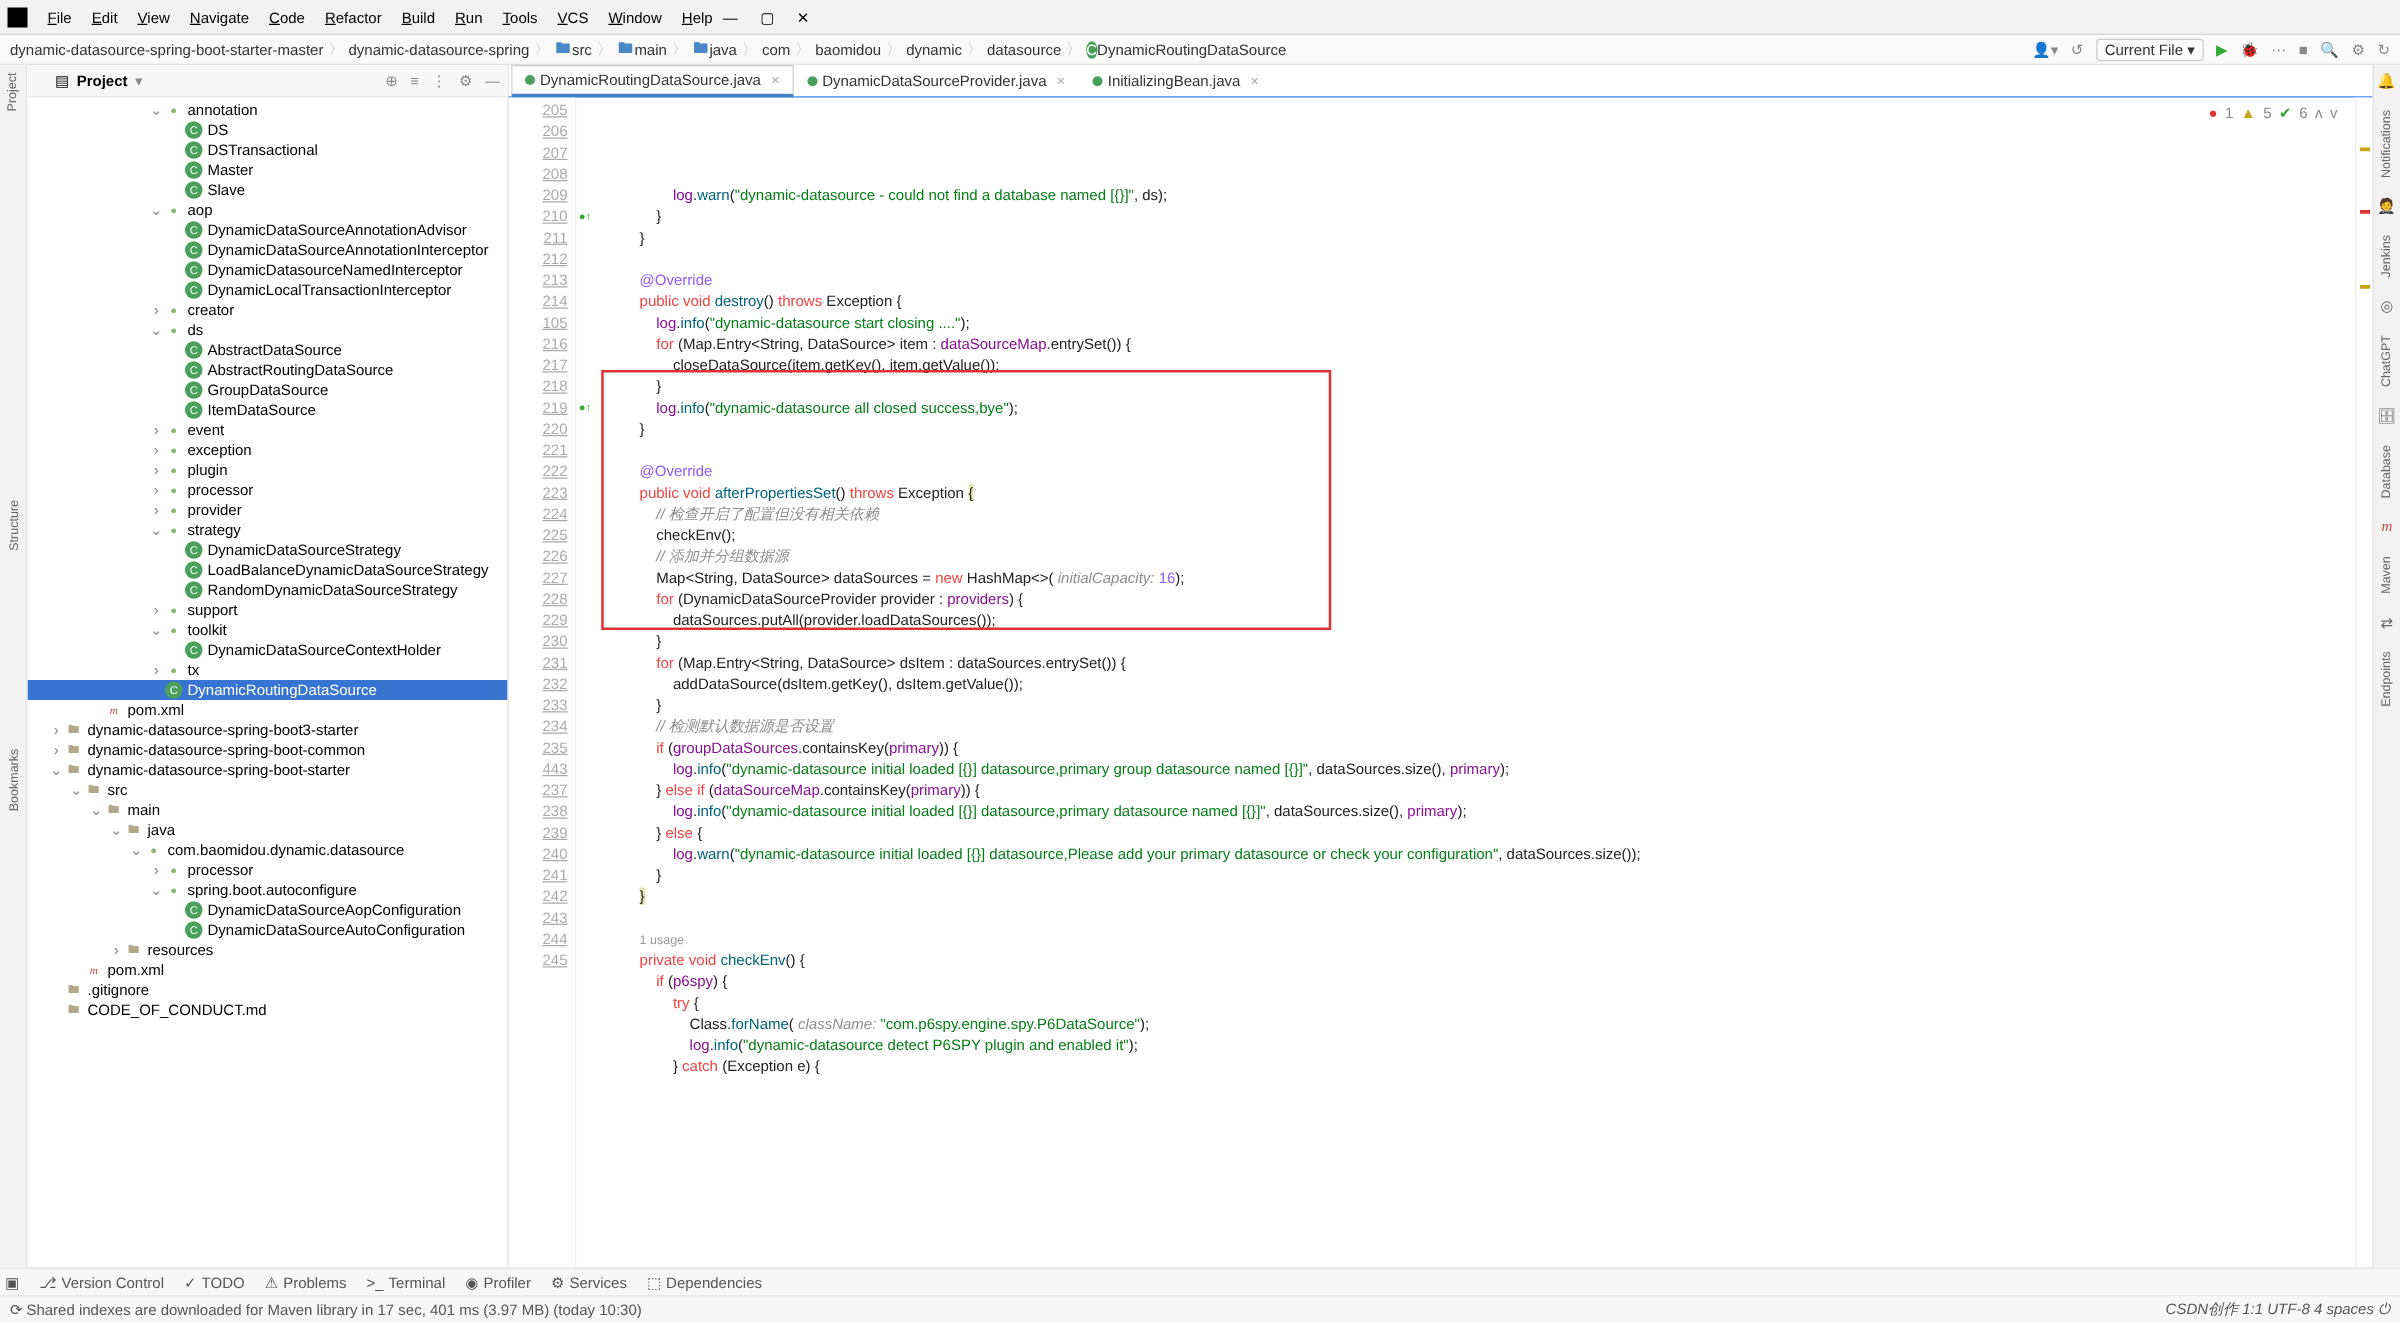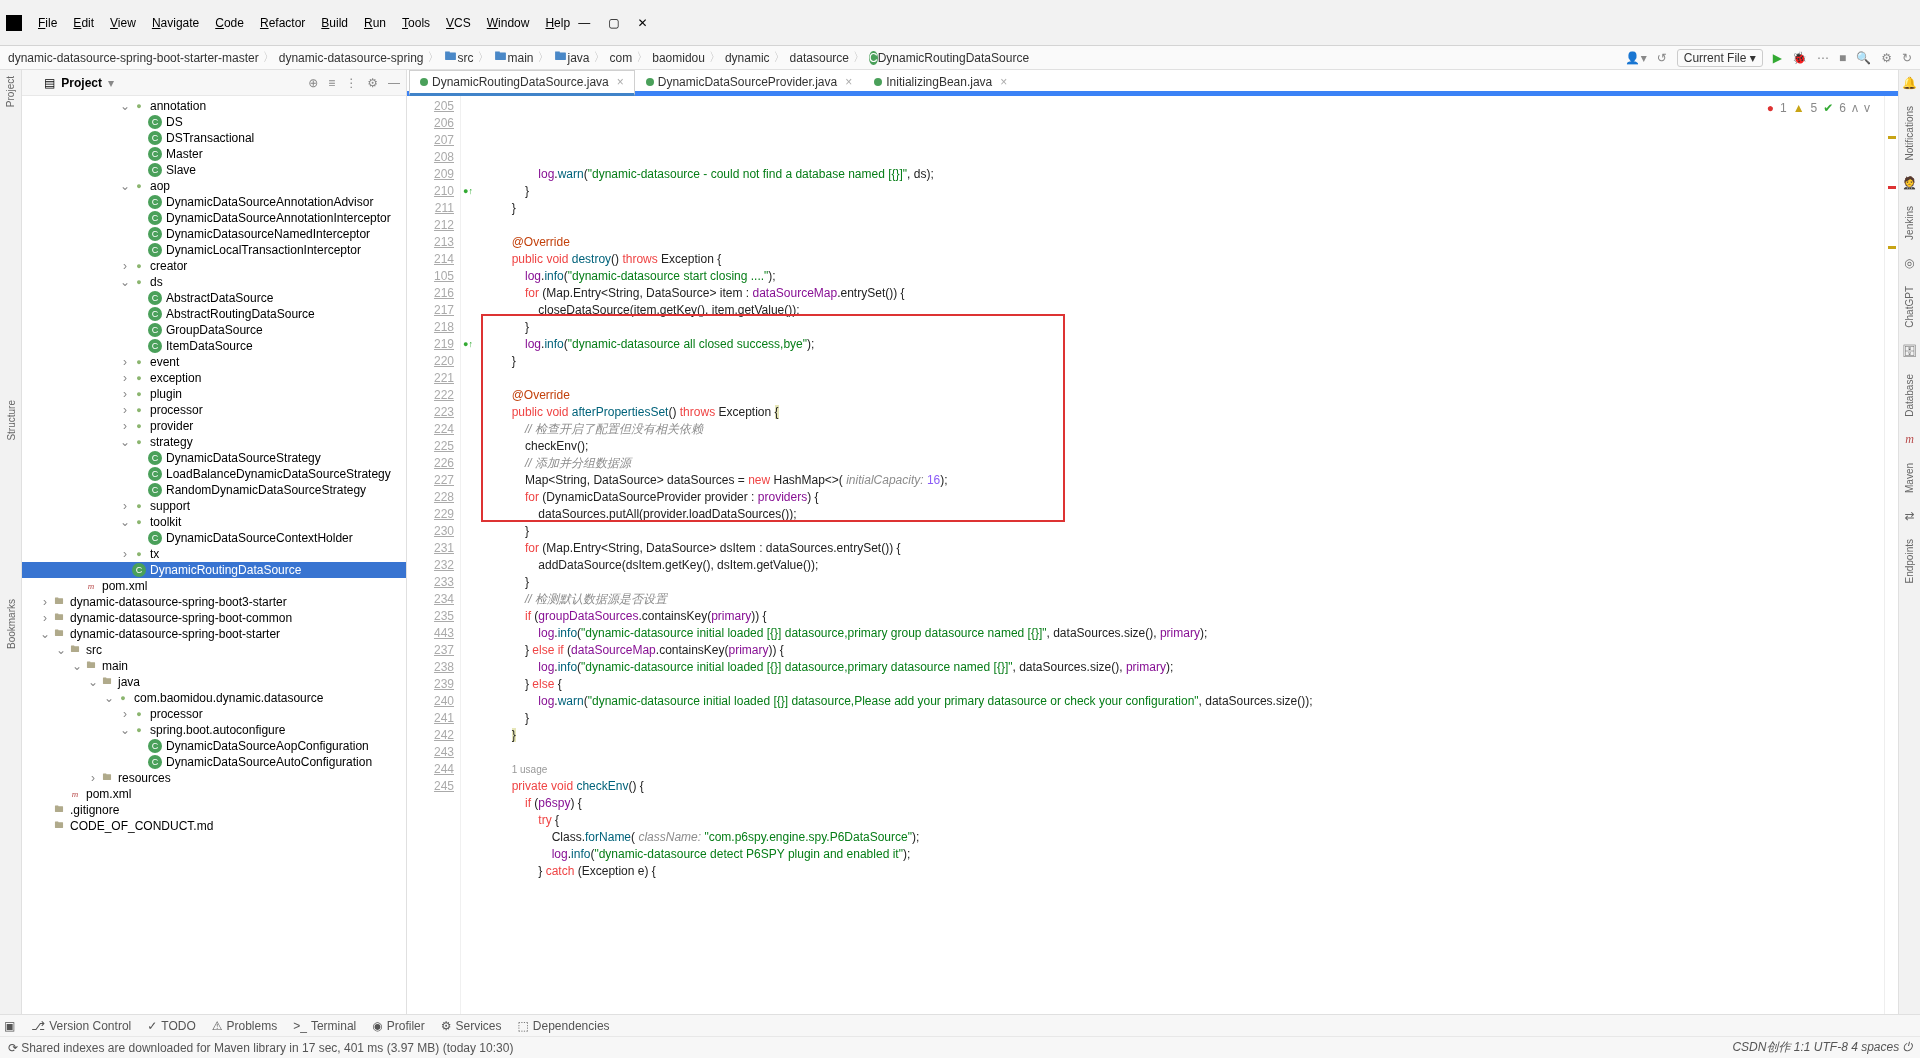--- a/index.html
+++ b/index.html
@@ -1,17 +1,17 @@
 <!DOCTYPE html>
 <html><head>
 <meta charset="utf-8">
 <style>
 * { margin:0; padding:0; box-sizing:border-box; font-family:"Segoe UI",Arial,sans-serif; font-size:12px; }
 body { width:1920px; height:1058px; background:#fff; overflow:hidden; display:flex; flex-direction:column; }
-.menubar { height:46px; background:#f2f2f2; display:flex; align-items:center; padding:0 6px; border-bottom:1px solid #d4d4d4; }
+.menubar { height:28px; background:#f2f2f2; display:flex; align-items:center; padding:0 6px; border-bottom:1px solid #d4d4d4; }
 .menubar .logo { width:16px; height:16px; background:#000; margin-right:8px; }
 .menubar span.item { padding:0 8px; cursor:default; }
 .menubar span.item u { text-decoration:underline; }
 .menubar .title { flex:1; text-align:center; color:#555; }
 .menubar .winbtns { display:flex; gap:18px; }
 .menubar .winbtns span { cursor:default; }
 .breadcrumb { height:24px; background:#fafafa; display:flex; align-items:center; padding:0 8px; border-bottom:1px solid #e0e0e0; font-size:11px; color:#333; }
 .breadcrumb .sep { color:#bbb; margin:0 4px; }
 .breadcrumb .right { margin-left:auto; display:flex; gap:10px; align-items:center; color:#888; }
 .breadcrumb .cfile { border:1px solid #ccc; padding:1px 6px; border-radius:3px; color:#333; }
@@ -29,34 +29,34 @@
 .tree .ind { display:inline-block; }
 .tree .arrow { width:14px; text-align:center; color:#888; }
 .tree .arrow.none { color:transparent; }
 .tree .ic { width:14px; height:14px; margin-right:4px; display:inline-flex; align-items:center; justify-content:center; font-size:9px; }
 .tree .sel { background:#3874d1; color:#fff; }
 .ic.pkg { color:#8bb56f; }
 .ic.cls { background:#4aa05a; color:#fff; border-radius:50%; }
 .ic.fld { color:#b0aa8b; }
 .ic.mvn { color:#b84b4b; font-family:serif; font-style:italic; }
 .editor-area { flex:1; display:flex; flex-direction:column; }
-.tabs { height:26px; border-bottom:5px solid #3b82f6; display:flex; align-items:flex-start; padding-left:2px; }
+.tabs { height:26px; border-bottom:1px solid #3b82f6; display:flex; align-items:center; padding-left:2px; }
 .tab { padding:4px 10px; border:1px solid transparent; border-bottom:none; display:flex; gap:4px; align-items:center; font-size:11px; color:#333; }
 .tab.active { border-color:#d0d0d0; background:#fff; border-bottom:3px solid #4083c9; margin-bottom:-1px; }
 .tab .close { color:#aaa; margin-left:4px; }
 .tab .dot { width:8px; height:8px; border-radius:50%; background:#4aa05a; }
 .editor { flex:1; display:flex; font-family:"JetBrains Mono","Consolas",monospace; font-size:12px; line-height:17px; overflow:hidden; position:relative; }
 .gutter { width:54px; background:#fff; color:#aaa; text-align:right; padding:2px 6px 2px 0; border-right:1px solid #f0f0f0; }
 .gutter div { height:17px;text-decoration:underline; }
 .marks { width:20px; position:relative; }
 .marks div { position:absolute; left:2px; font-size:9px; }
 .code { flex:1; padding:2px 0 2px 4px; white-space:pre; color:#222; position:relative; }
 .code div { height:17px; }
 .kw { color:#ef4444; }
-.ann { color:#c2410c;text-align:center; }
+.ann { color:#8b5cf6;text-align:center; }
 .str { color:#067d17; }
 .fld { color:#871094; }
 .cmt { color:#8c8c8c; font-style:italic; }
 .mth { color:#00627a; }
 .param { color:#8c8c8c; font-style:italic; }
 .num { color:#8b5cf6; }
 .hlbox { position:absolute; border:2px solid #d33; pointer-events:none; }
 .inspect { position:absolute; top:4px; right:14px; font-size:11px; color:#888; display:flex; gap:6px; align-items:center; }
 .inspect .err { color:#d33; }
 .inspect .warn { color:#c8a415; }

